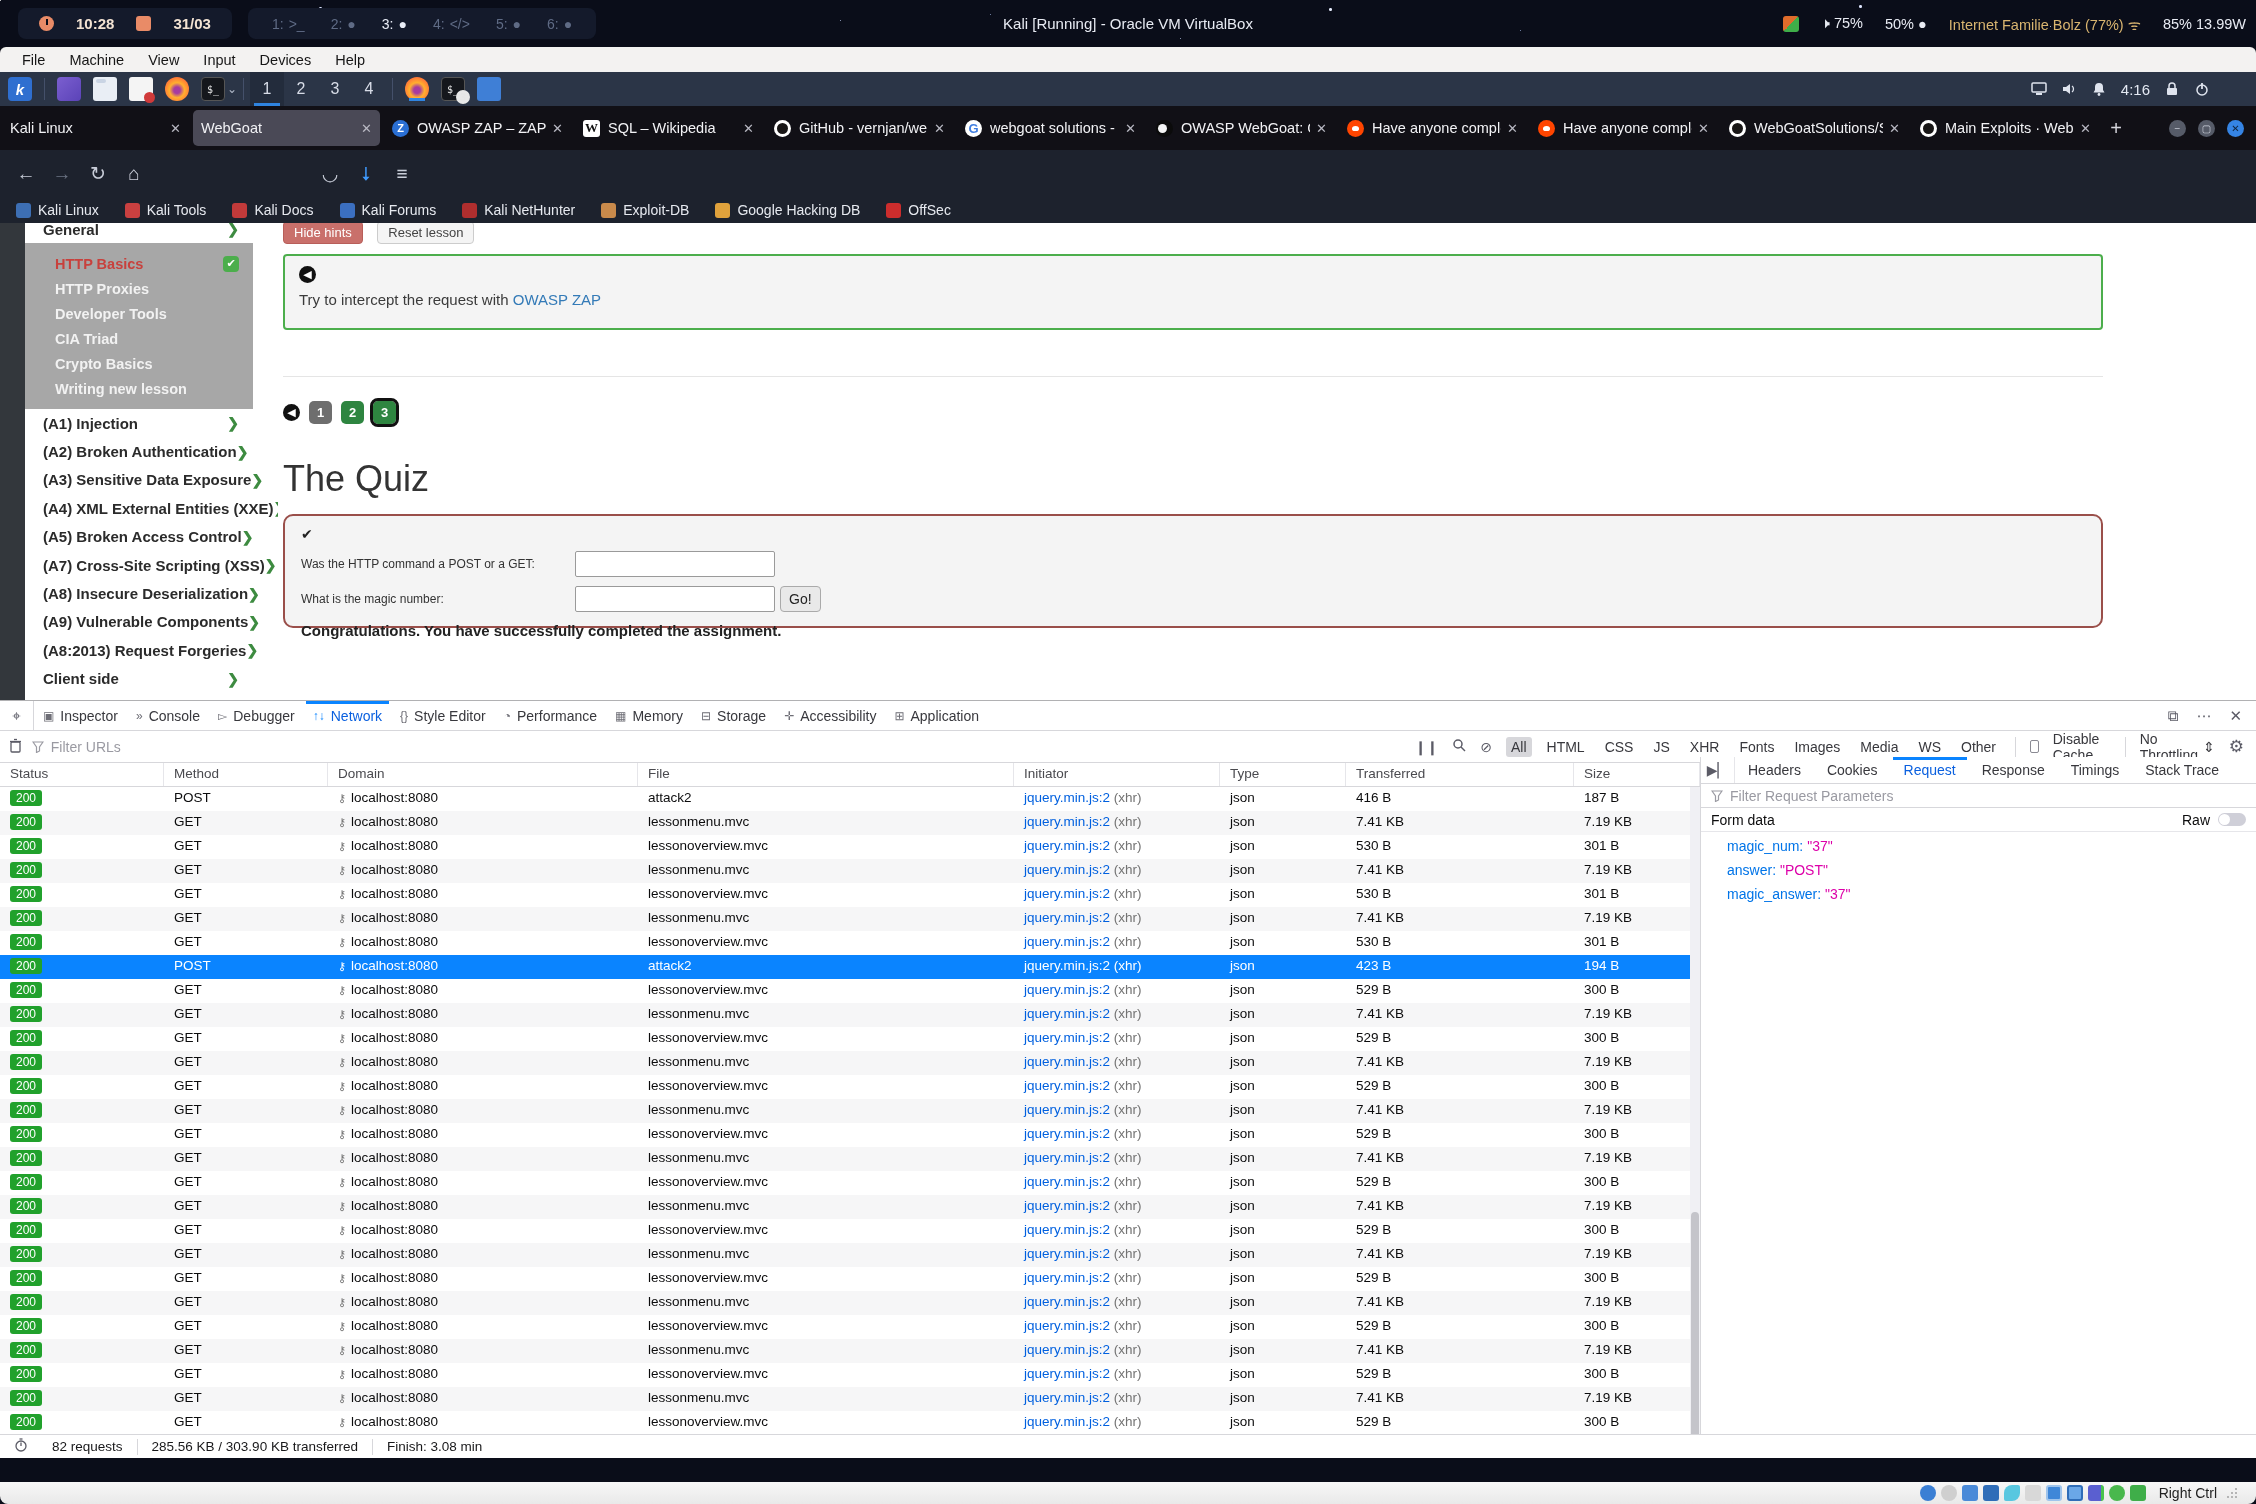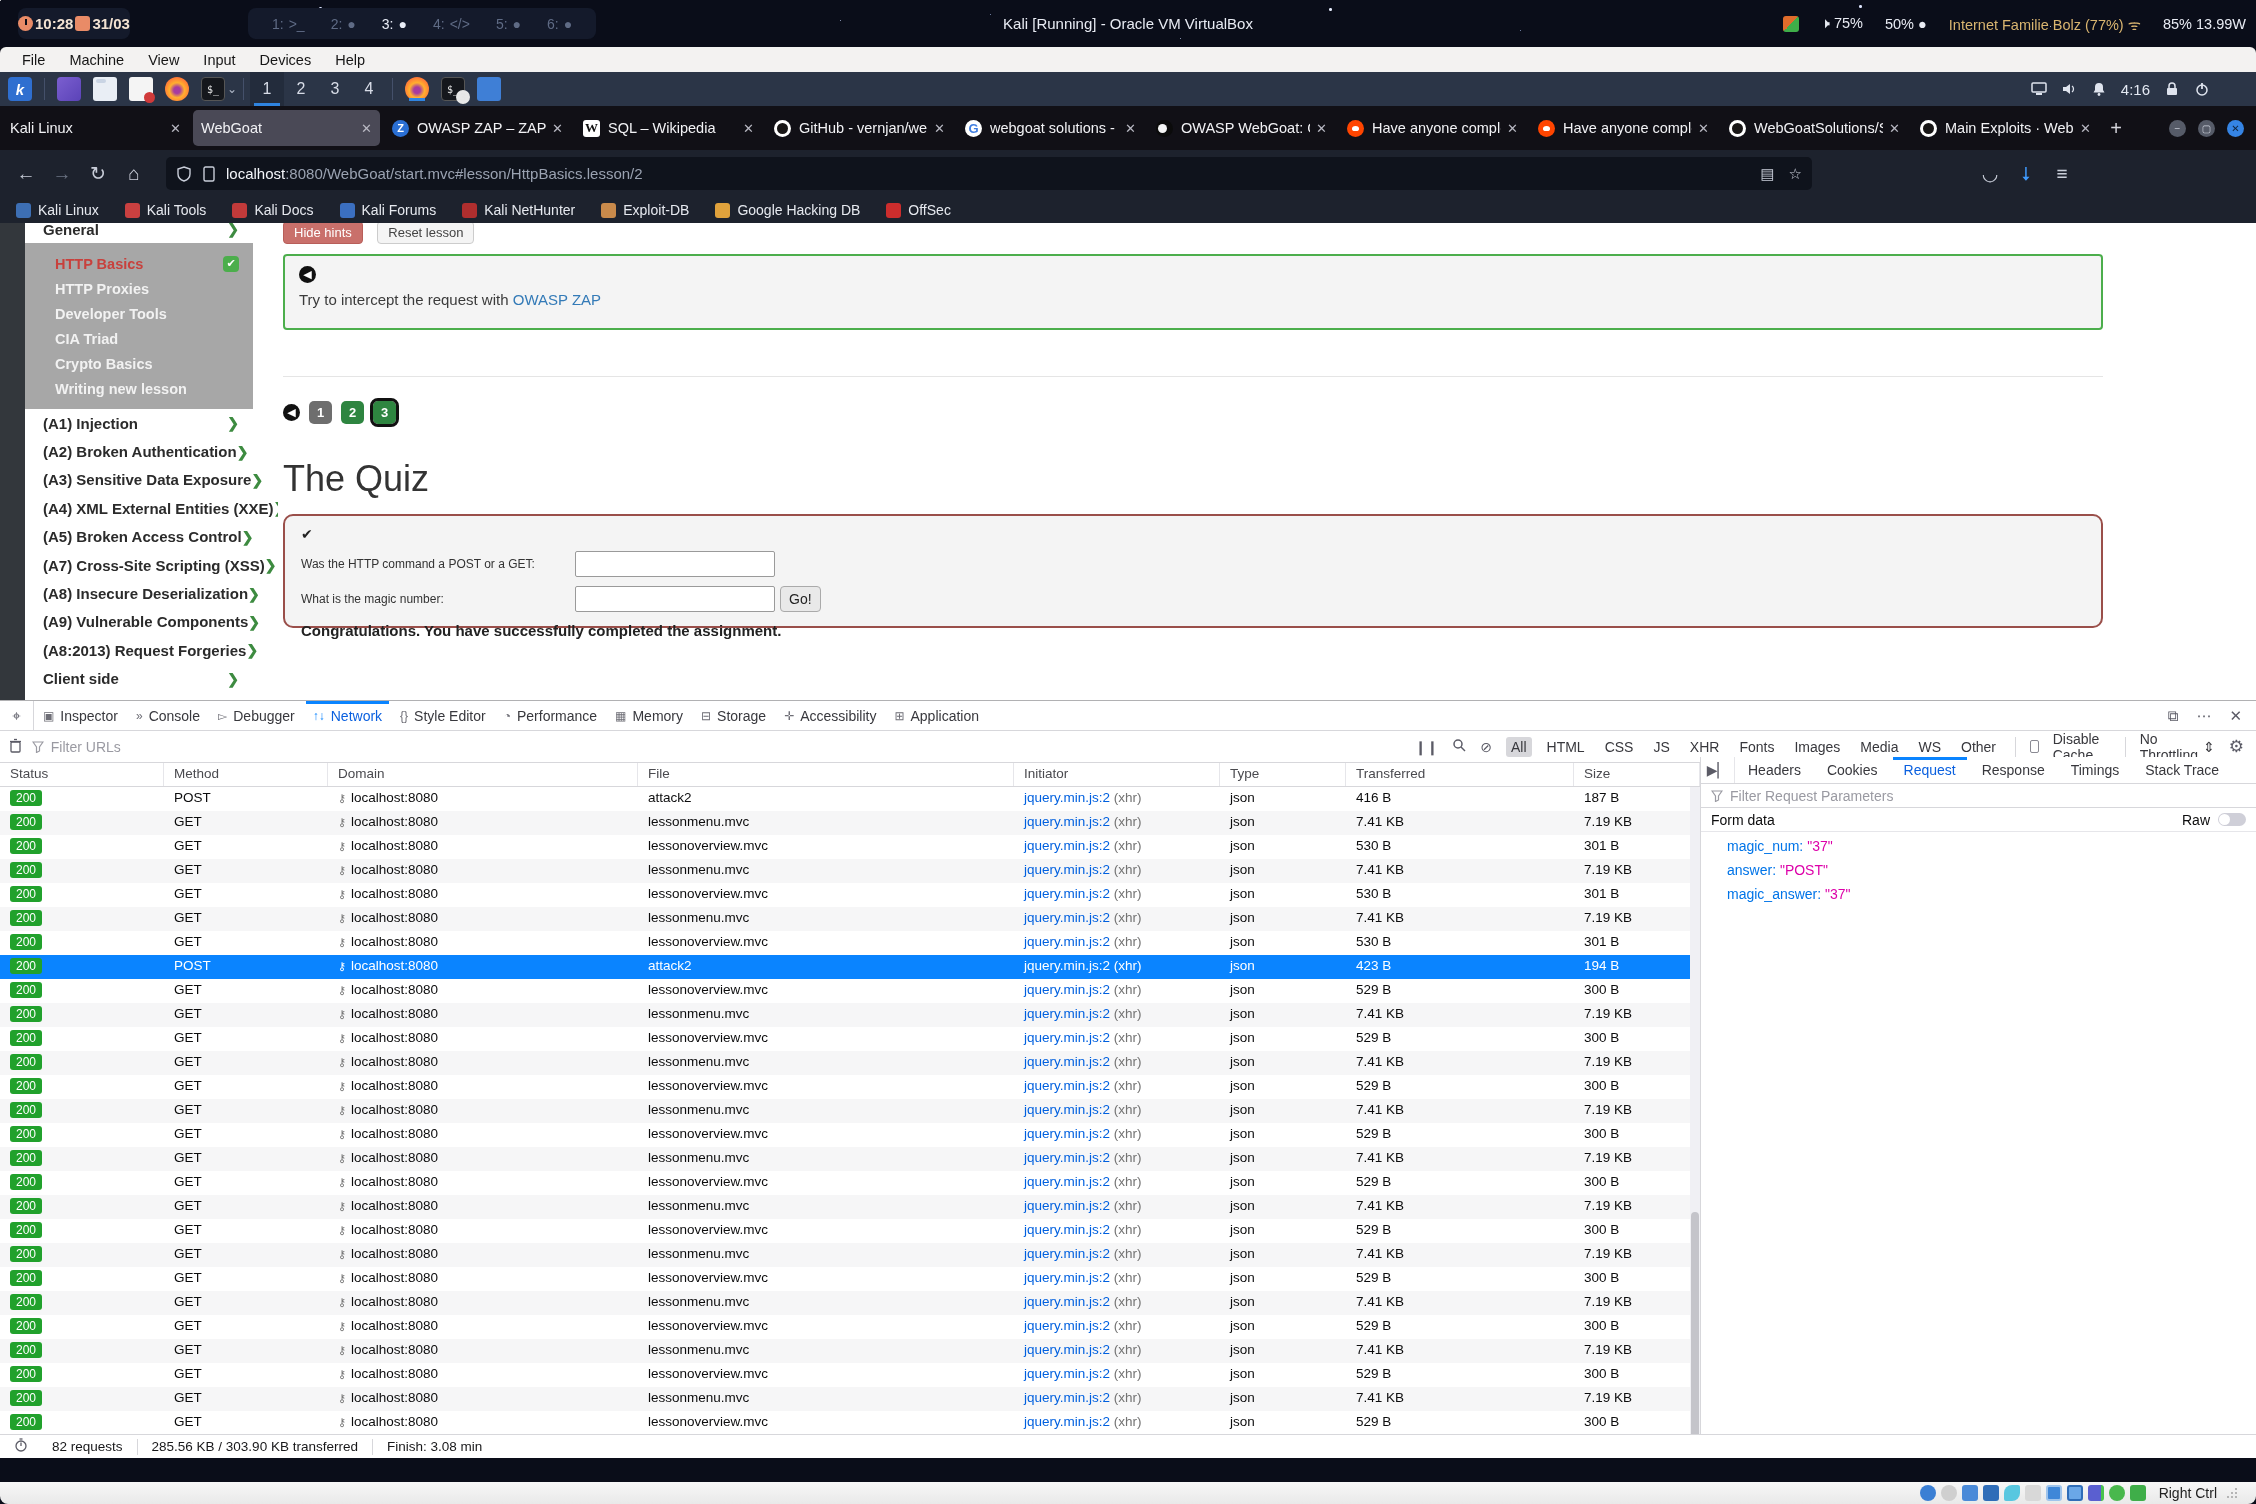--- a/index.html
+++ b/index.html
@@ -6,22 +6,22 @@
   html,body { width:2256px; height:1504px; overflow:hidden; }
   body { font-family:"Liberation Sans", sans-serif; background:#0b0e18; position:relative; }
   .abs { position:absolute; }
 
   
   #host-bar { left:0; top:0; width:2256px; height:47px; background:#0a0d19; color:#cfd4e2; }
   #stars { left:0; top:0; width:1px; height:1px; background:#fff; border-radius:50%;
     box-shadow: 320px 8px 0 1px #dfe6ff, 840px 20px 0 0 #aab6d8, 1330px 9px 0 1px #e8eeff,
       1520px 30px 0 0 #8fa0c8, 1860px 6px 0 1px #dfe6ff, 580px 33px 0 0 #7c8cb4,
       1180px 38px 0 0 #aab6d8, 2050px 26px 0 0 #dfe6ff, 990px 14px 0 0 #8fa0c8, 430px 22px 0 0 #5d6c92; }
-  #host-left { left:18px; top:8px; height:31px; display:flex; align-items:center; gap:2px;
-    background:#141a2b; border-radius:8px; padding:0 0; }
+  #host-left { left:18px; top:8px; height:31px; display:flex; align-items:center; gap:22px;
+    background:#141a2b; border-radius:8px; padding:0 21px; }
   .clock-ico, .cal-ico { width:15px; height:15px; border-radius:50%; background:#e98b67; display:inline-block; position:relative; }
   .cal-ico { border-radius:3px; }
   .clock-ico::after { content:""; position:absolute; left:7px; top:3px; width:2px; height:6px; background:#0a0d19; }
   .cal-ico::after { content:""; position:absabsolute; }
   #host-time, #host-date { font-size:15px; font-weight:bold; color:#f3e3d3; }
   #ws-strip { left:248px; top:8px; height:31px; background:#141a2b; border-radius:8px;
     display:flex; align-items:center; gap:26px; padding:0 24px; }
   .ws-item { font-size:14px; color:#5f6b85; display:flex; gap:5px; align-items:center; }
   .ws-item.active { color:#e9edf7; }
   #host-title { left:0; top:0; width:2256px; height:47px; display:flex; align-items:center; justify-content:center;
@@ -375,31 +375,20 @@
     <div class="win-btn">▢</div>
     <div class="win-btn close">✕</div>
   </div>
 </div>
 
 <div id="ff-nav" class="abs">
   <span class="nav-ico" style="margin-left:8px;">←</span>
   <span class="nav-ico dim">→</span>
   <span class="nav-ico">↻</span>
   <span class="nav-ico">⌂</span>
-  <div id="url-field">
-    <svg width="16" height="16" viewBox="0 0 16 16">
-        <path d="M8 1l6 2v5c0 4-3 6-6 7-3-1-6-3-6-7V3z" fill="none" stroke="#c9ced9" stroke-width="1.4"></path>
-      </svg>
-    <svg width="14" height="16" viewBox="0 0 14 16" style="margin-left:10px;">
-        <rect x="2" y="1" width="10" height="14" rx="1.5" fill="none" stroke="#c9ced9" stroke-width="1.4"></rect>
-      </svg>
-    <div id="url-text"><b>localhost</b><span>:8080/WebGoat/start.mvc#lesson/HttpBasics.lesson/2</span></div>
-    <span class="urlbar-end">▤</span>
-    <span class="urlbar-end">☆</span>
-  </div>
   <span class="nav-ico" style="margin-left:160px;">◡</span>
   <span class="nav-ico" style="color:#3f9bff;">⭣</span>
   <span class="nav-ico">≡</span>
 </div>
 
 <div id="ff-bookmarks" class="abs">
     <div class="bm">
       <span class="bm-ico" style="background: rgb(61, 111, 180);"></span>
       <span>Kali Linux</span>
     </div>

